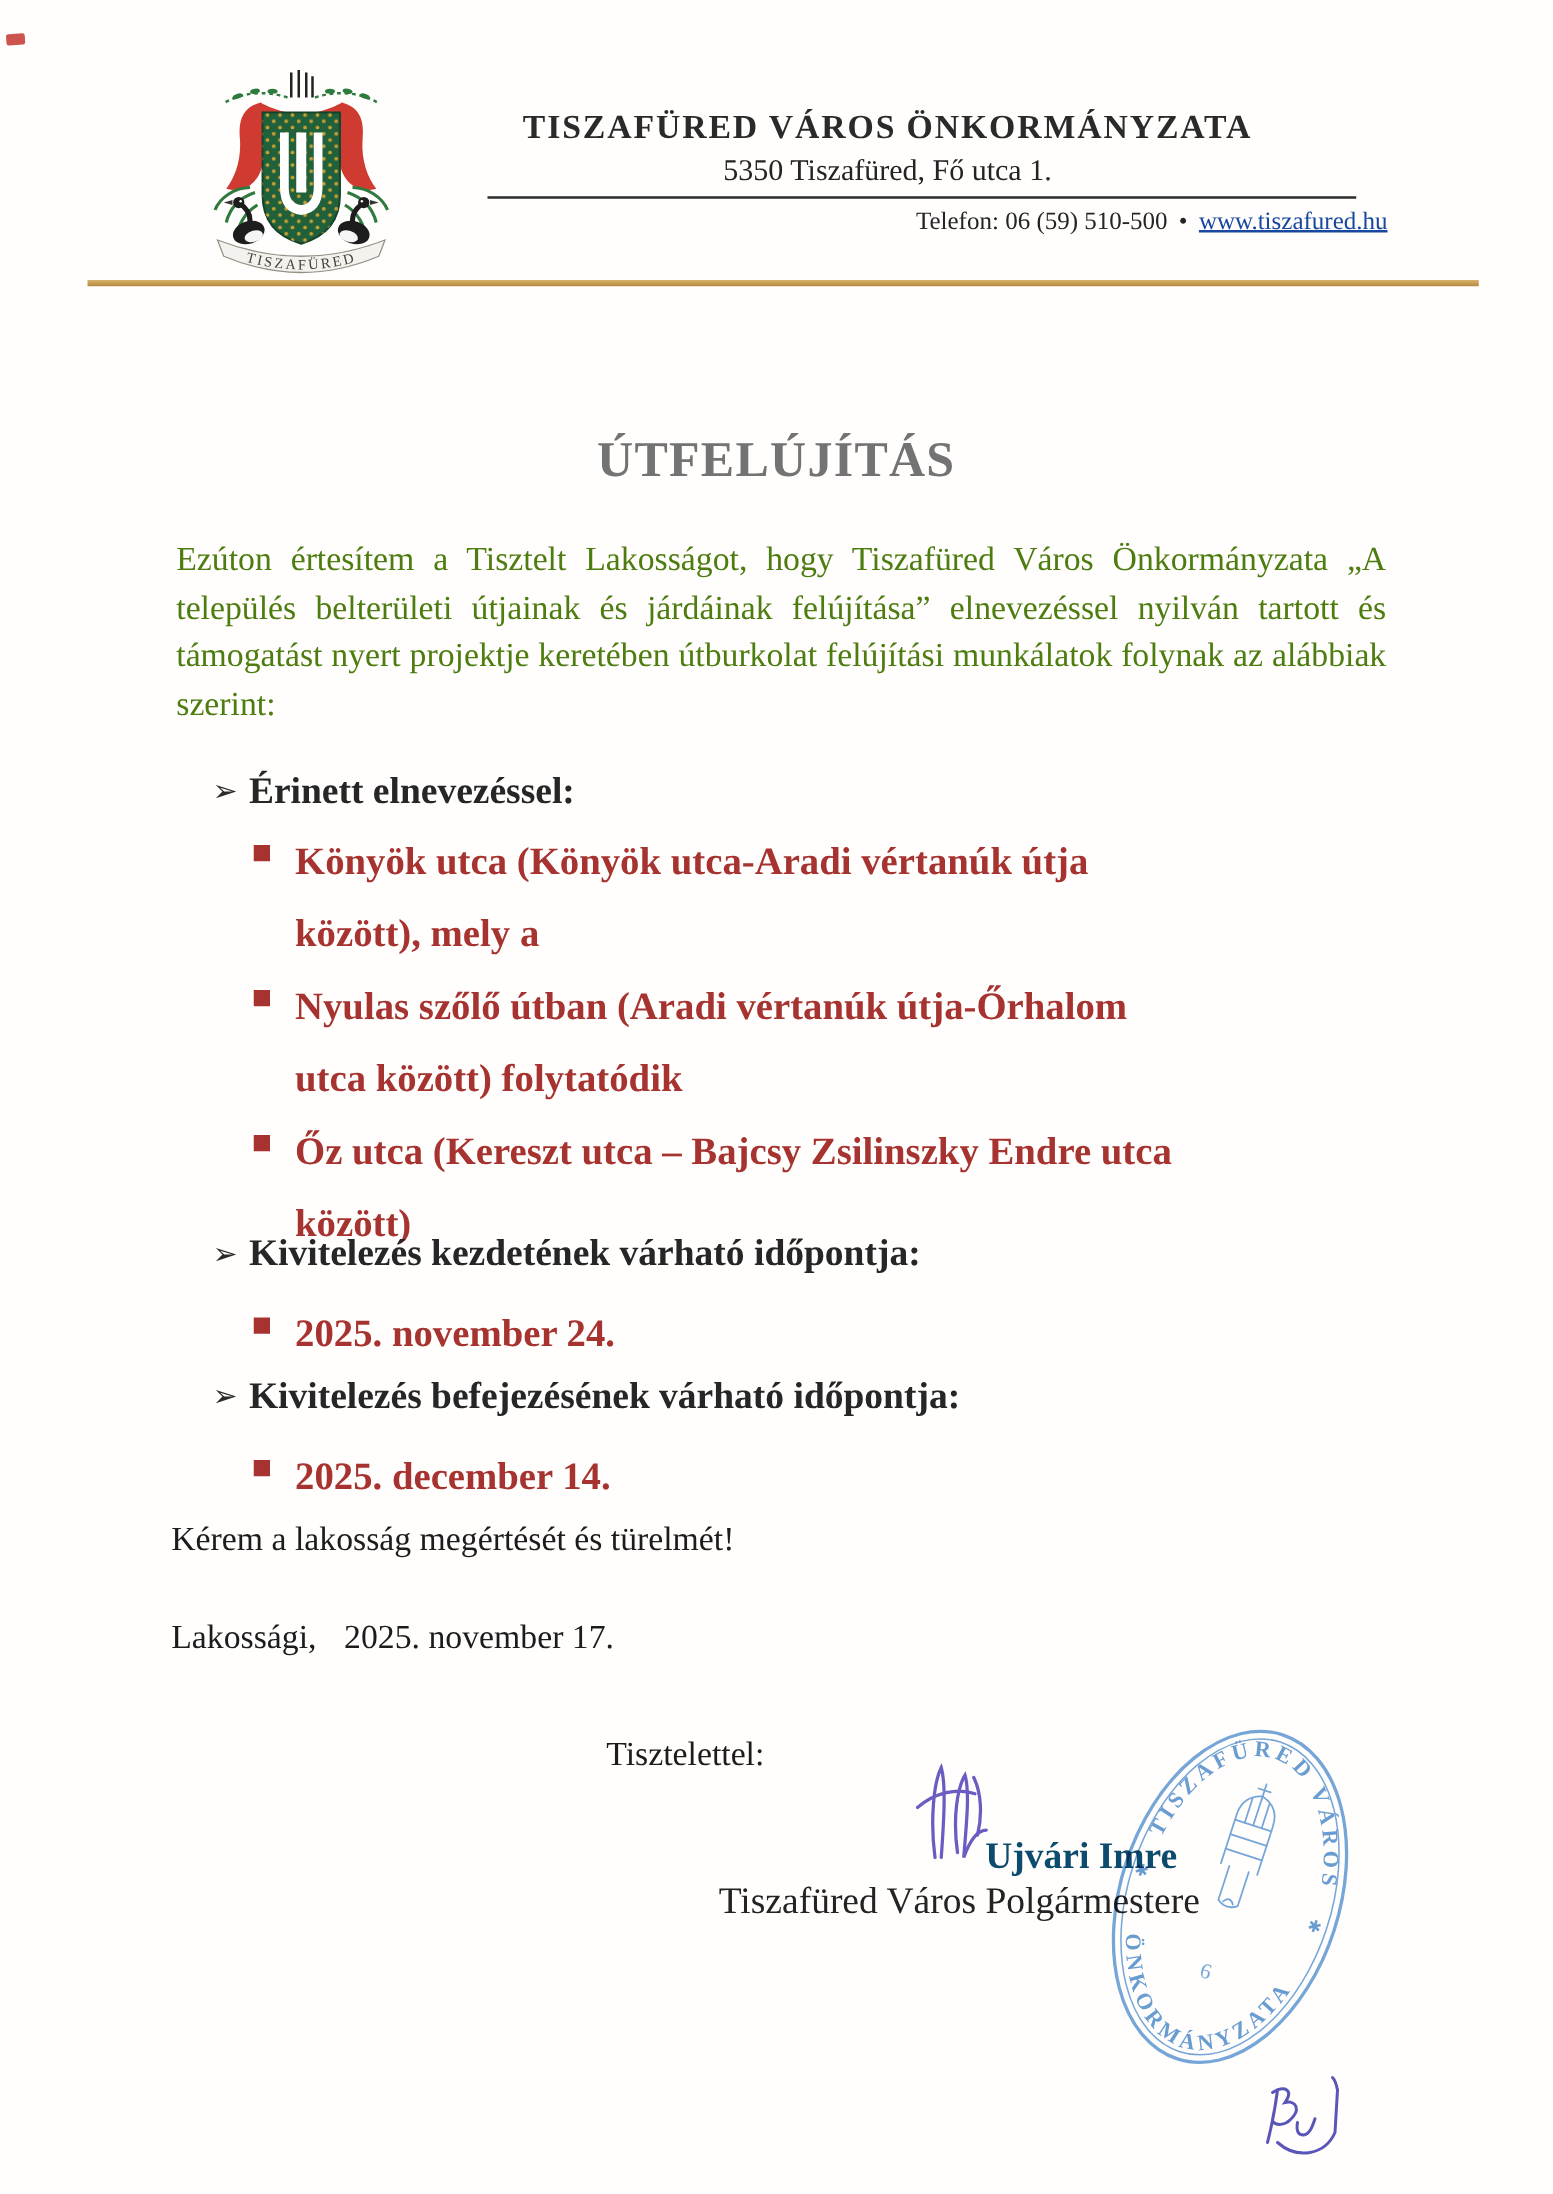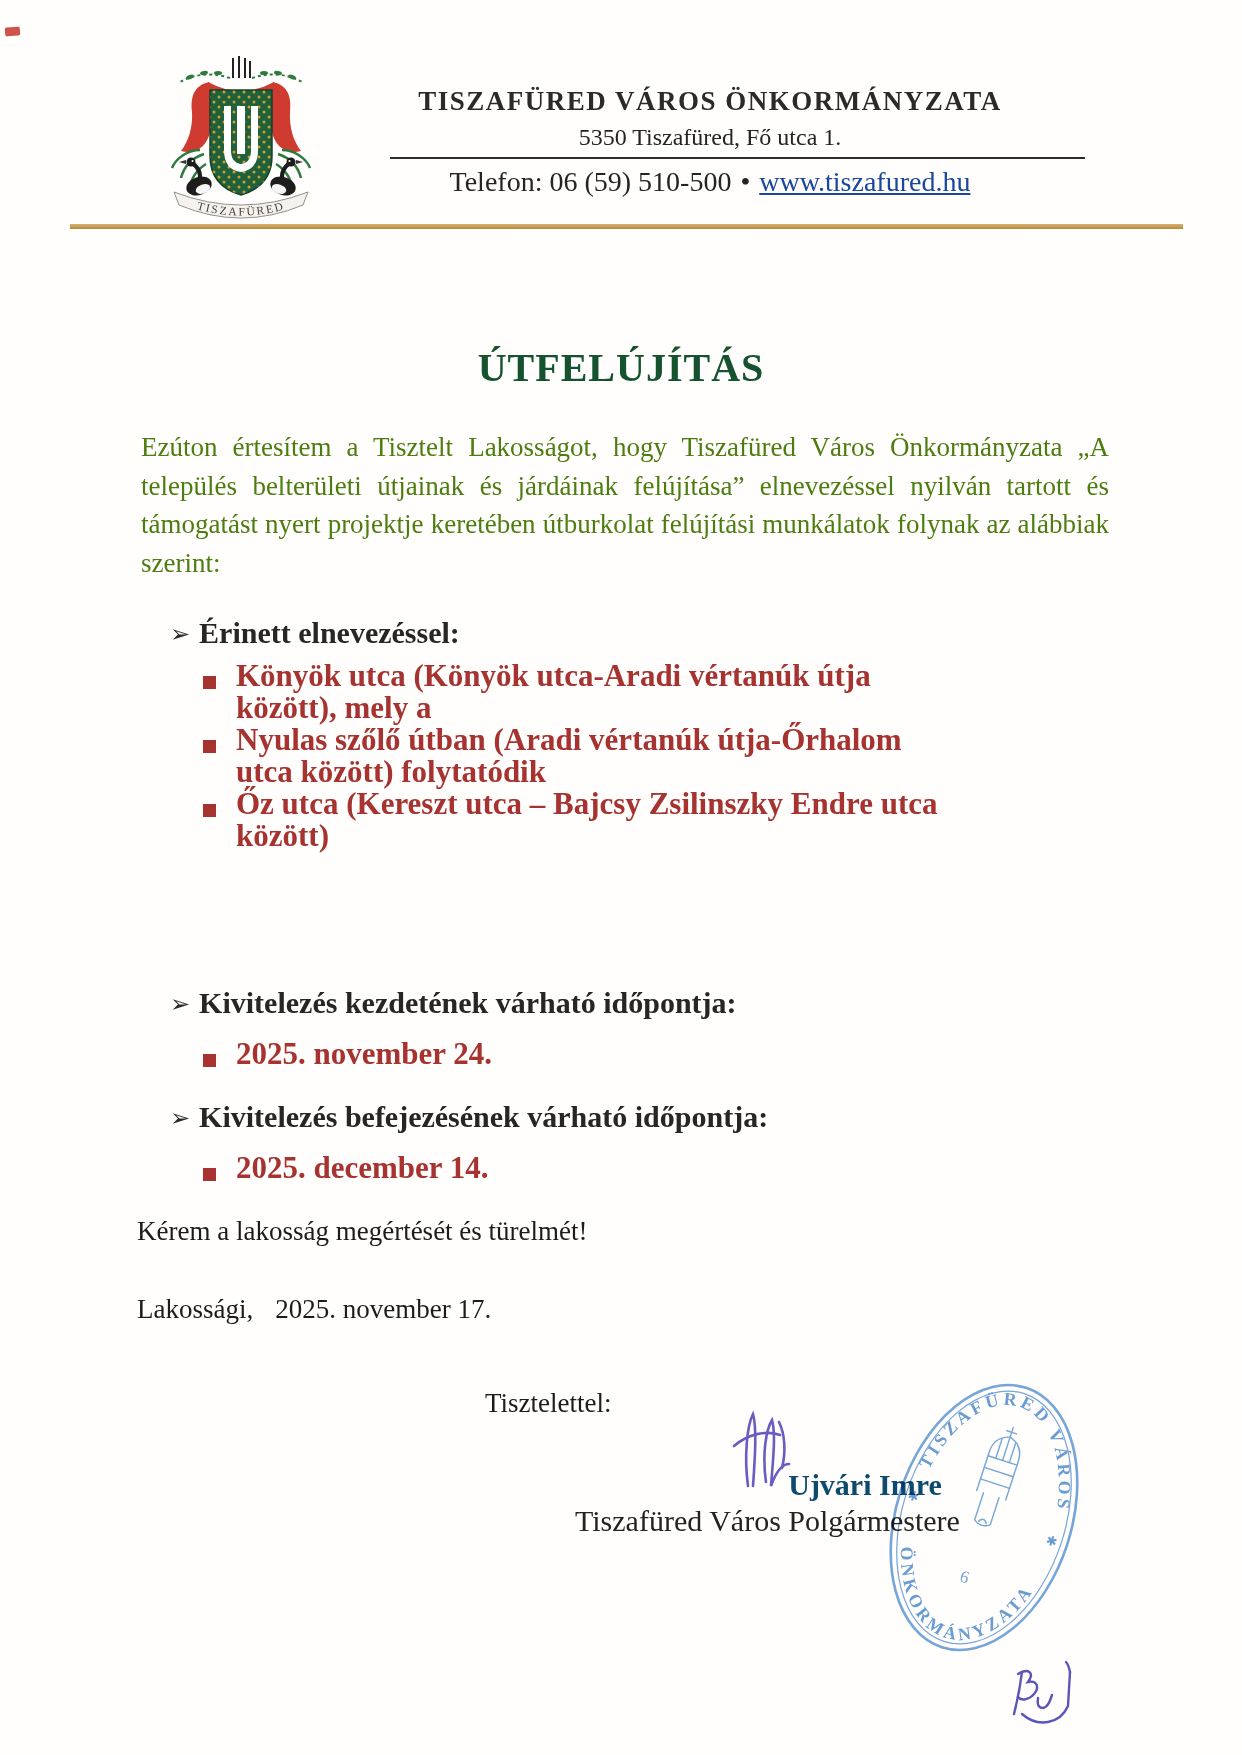--- a/index.html
+++ b/index.html
@@ -10,39 +10,39 @@
   }
   .abs{position:absolute;}
   
   .corner-mark{left:5px;top:27px;width:15px;height:9px;background:#c8413a;border-radius:2px;opacity:.9;transform:rotate(-4deg);}
   
   .logo{left:146px;top:54px;width:190px;height:170px;}
   .header-center{left:310px;width:800px;text-align:center;}
   .org-name{top:86px;font-size:27px;font-weight:bold;letter-spacing:1.5px;color:#2a2a2a;}
   .address{top:124px;font-size:24px;color:#242424;}
   .header-line{left:390px;top:157px;width:695px;height:2px;background:#2c2c2c;}
-  .tel-line{top:166px;font-size:28px;color:#242424;}
+  .tel-line{top:166px;font-size:20px;color:#242424;text-align:right;}
   .tel-line .dot{margin:0 9px;}
   .website{color:#17479e;text-decoration:underline;cursor:pointer;}
   .gold-rule{left:70px;top:224px;width:1113px;height:5px;background:linear-gradient(#d8b36c,#b5893f);}
   
   .title-wrap{top:266px;left:0;width:1242px;text-align:center;}
   .title{display:inline-block;font-size:44px;font-weight:bold;color:#b1322e;border-bottom:4px solid #b1322e;padding:0 6px 2px 6px;}
-  .subtitle{top:344px;left:0;width:1242px;text-align:center;font-size:40px;font-weight:bold;letter-spacing:1px;color:#14532d;}
+  .subtitle{top:344px;left:0;width:1242px;text-align:center;font-size:40px;font-weight:bold;letter-spacing:1px;color:#737373;}
   
   .intro{top:424px;left:137px;width:968px;margin:4px;font-size:27px;line-height:38.5px;text-align:justify;color:#4d7c0f;}
   
   .sec-heading{left:170px;font-size:30px;font-weight:bold;color:#262626;display:flex;align-items:baseline;}
   .arrow{font-family:"DejaVu Sans",sans-serif;font-size:24px;font-weight:normal;margin-right:9px;position:relative;top:-1px;color:#2a2a2a;}
   .sec1-h{top:616px;} .sec2-h{top:986px;} .sec3-h{top:1100px;}
   .red-list{left:203px;margin:0;padding:0;list-style:none;}
   .list1{top:660px;} .list2{top:1038px;} .list3{top:1152px;}
   .red-list li{display:flex;}
   .sq{flex:none;width:13px;height:13px;background:#a6332f;margin:16px 20px 0 0;}
-  .li-text{width:712px;font-size:31px;line-height:32px;font-weight:bold;color:#a6332f;}
+  .li-text{width:712px;font-size:31px;line-height:58px;font-weight:bold;color:#a6332f;}
   
   .closing{top:1216px;left:137px;font-size:27px;color:#1c1c1c;}
   .dateline{top:1294px;left:137px;font-size:27px;color:#1c1c1c;}
   .dateline .dl-date{margin-left:22px;}
   .salutation{top:1388px;left:485px;font-size:27px;color:#1c1c1c;}
   
   .sig-svg{left:716px;top:1404px;width:100px;height:96px;}
   .signer-name{top:1468px;left:730px;width:270px;text-align:center;font-size:30px;font-weight:bold;color:#0c4a6e;}
   .signer-title{top:1504px;left:575px;width:520px;font-size:30px;color:#232323;}
   .stamp{left:884px;top:1370px;width:200px;height:295px;opacity:.85;mix-blend-mode:multiply;}

